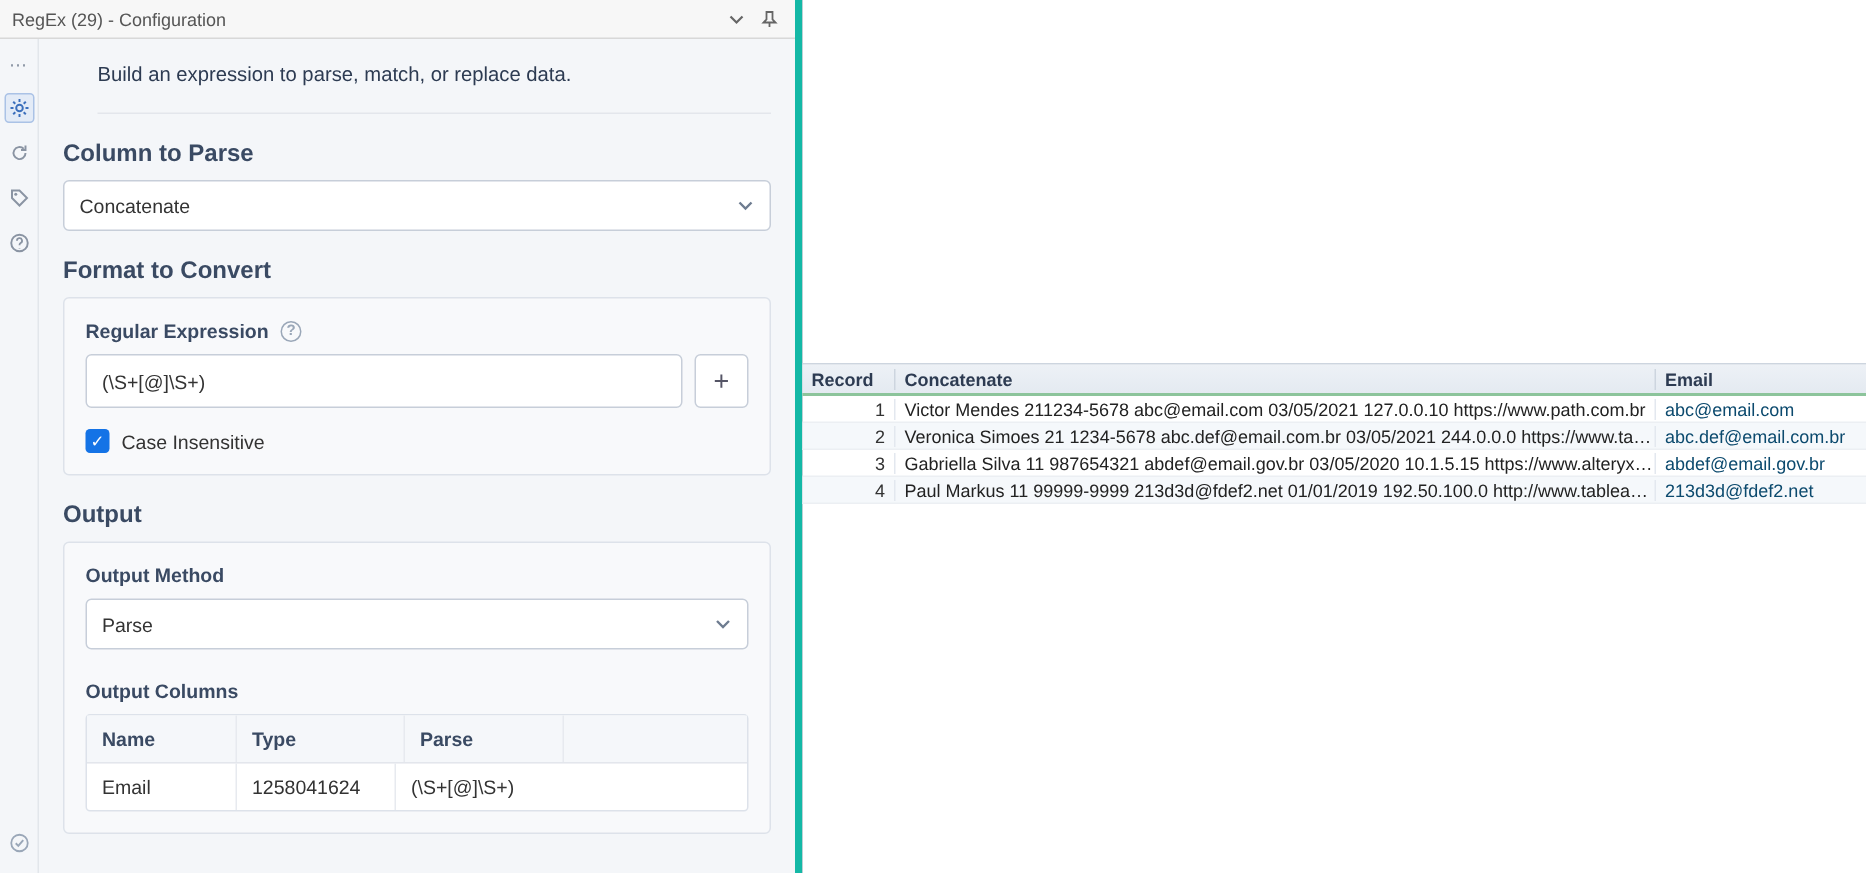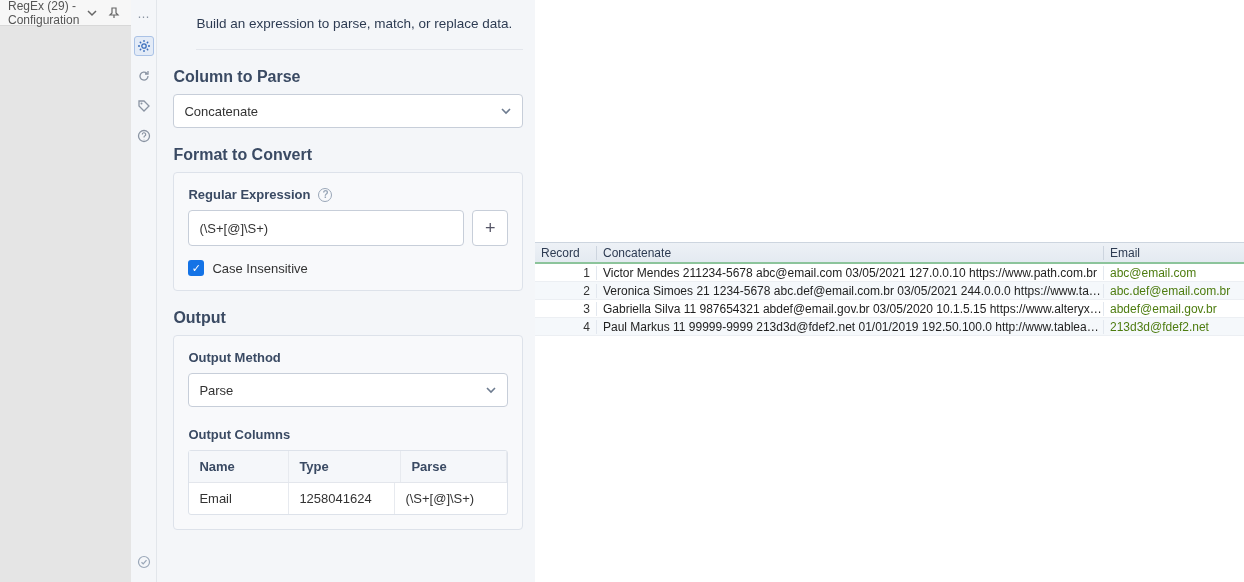--- a/index.html
+++ b/index.html
@@ -1,17 +1,17 @@
 <!DOCTYPE html>
 <html><head>
 <meta charset="utf-8">
 <style>
   * { box-sizing: border-box; margin: 0; padding: 0; }
   body { font-family: "Segoe UI", Arial, sans-serif; font-size: 13px; color: #333; background: #fff; width: 1244px; height: 582px; display: flex; position: relative; }
-  .config-panel { width: 535px; height: 100%; display: flex; flex-direction: row; border-right: 2px solid #14b8a6; background: #e5e5e5; }
+  .config-panel { width: 535px; height: 100%; display: flex; flex-direction: column; border-right: 5px solid #14b8a6; background: #be185d; }
   .panel-header { height: 26px; display: flex; align-items: center; padding: 0 8px; background: #f7f7f7; border-bottom: 1px solid #d8d8d8; color: #555; font-size: 12px; }
   .panel-header .title { flex: 1; }
   .panel-header .hicon { width: 18px; height: 18px; display: flex; align-items: center; justify-content: center; color: #666; margin-left: 4px; }
   .panel-body { flex: 1; display: flex; background: #f4f6f9; }
   .sidebar { width: 26px; display: flex; flex-direction: column; align-items: center; padding-top: 8px; gap: 10px; border-right: 1px solid #e2e6eb; background: #f4f6f9; }
   .sidebar .sicon { width: 20px; height: 20px; display: flex; align-items: center; justify-content: center; color: #8a94a3; border-radius: 3px; }
   .sidebar .sicon.active { background: #e3ebf7; color: #3b6fbc; border: 1px solid #aac2e6; }
   .sidebar .dots { color: #8a94a3; font-size: 12px; letter-spacing: 1px; margin-top: 2px; margin-bottom: 2px; }
   .sidebar .bottom-icon { margin-top: auto; margin-bottom: 10px; }
   .config-content { flex: 1; padding: 10px 16px 16px 16px; overflow: auto; }
@@ -35,29 +35,29 @@
   .output-table .td { color: #333; }
   .col-name { width: 100px; }
   .col-type { width: 112px; }
   .col-size { width: 106px; }
   .col-expr { flex: 1; border-right: none !important; }
   .type-cell { display: flex; align-items: center; justify-content: space-between; }
   .expr-val { color: #8e98a8; }
 
   .results-panel { flex: 1; position: relative; background: #fff; }
   .grid { position: absolute; left: 0; right: 0; top: 242px; font-size: 12px; }
-  .grid .ghead { display: flex; background: linear-gradient(#edf1f6,#e4eaf1); border-top: 1px solid #cdd5df; border-bottom: 2px solid #8cc49b; height: 22px; align-items: center; color: #2d3b52; font-weight: 400; }
+  .grid .ghead { display: flex; background: linear-gradient(#edf1f6,#e4eaf1); border-top: 1px solid #cdd5df; border-bottom: 2px solid #8cc49b; height: 22px; align-items: center; color: #2d3b52; font-weight: 700; }
   .grid .gcol-rec { width: 62px; padding-left: 6px; border-right: 1px solid #cdd5df; }
   .grid .gcol-concat { flex: 1; padding-left: 6px; border-right: 1px solid #cdd5df; min-width: 0; overflow: hidden; text-overflow: ellipsis; white-space: nowrap; }
   .grid .gcol-email { width: 140px; padding-left: 6px; }
   .grid .grow { display: flex; align-items: center; height: 18px; border-bottom: 1px solid #eceff3; }
   .grid .grow:nth-child(odd) { background: #f5f8fb; }
   .grid .grow .gcol-rec { color: #333; text-align: right; padding-right: 6px; border-right: 1px solid #e3e8ef; }
   .grid .grow .gcol-concat { color: #222; border-right: 1px solid #e3e8ef; overflow: hidden; text-overflow: ellipsis; white-space: nowrap; }
-  .grid .grow .gcol-email { color: #4d7c0f; overflow: hidden; text-overflow: ellipsis; white-space: nowrap; }
+  .grid .grow .gcol-email { color: #0c4a6e; overflow: hidden; text-overflow: ellipsis; white-space: nowrap; }
   svg { display: block; }
 </style>
 </head>
 <body>
 
 <div class="config-panel">
   <div class="panel-header">
     <span class="title">RegEx (29) - Configuration</span>
     <span class="hicon">
       <svg width="12" height="12" viewBox="0 0 12 12">

